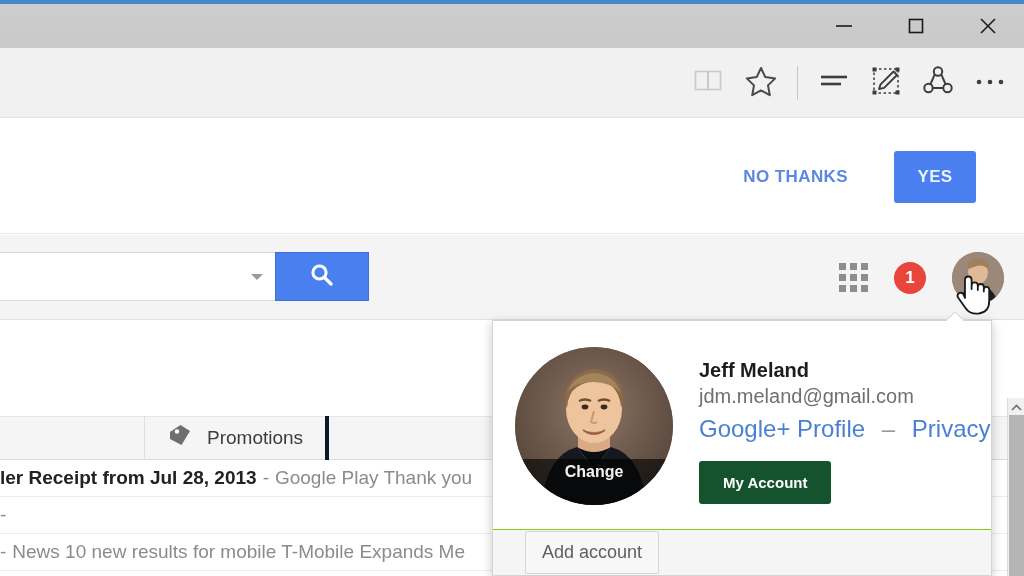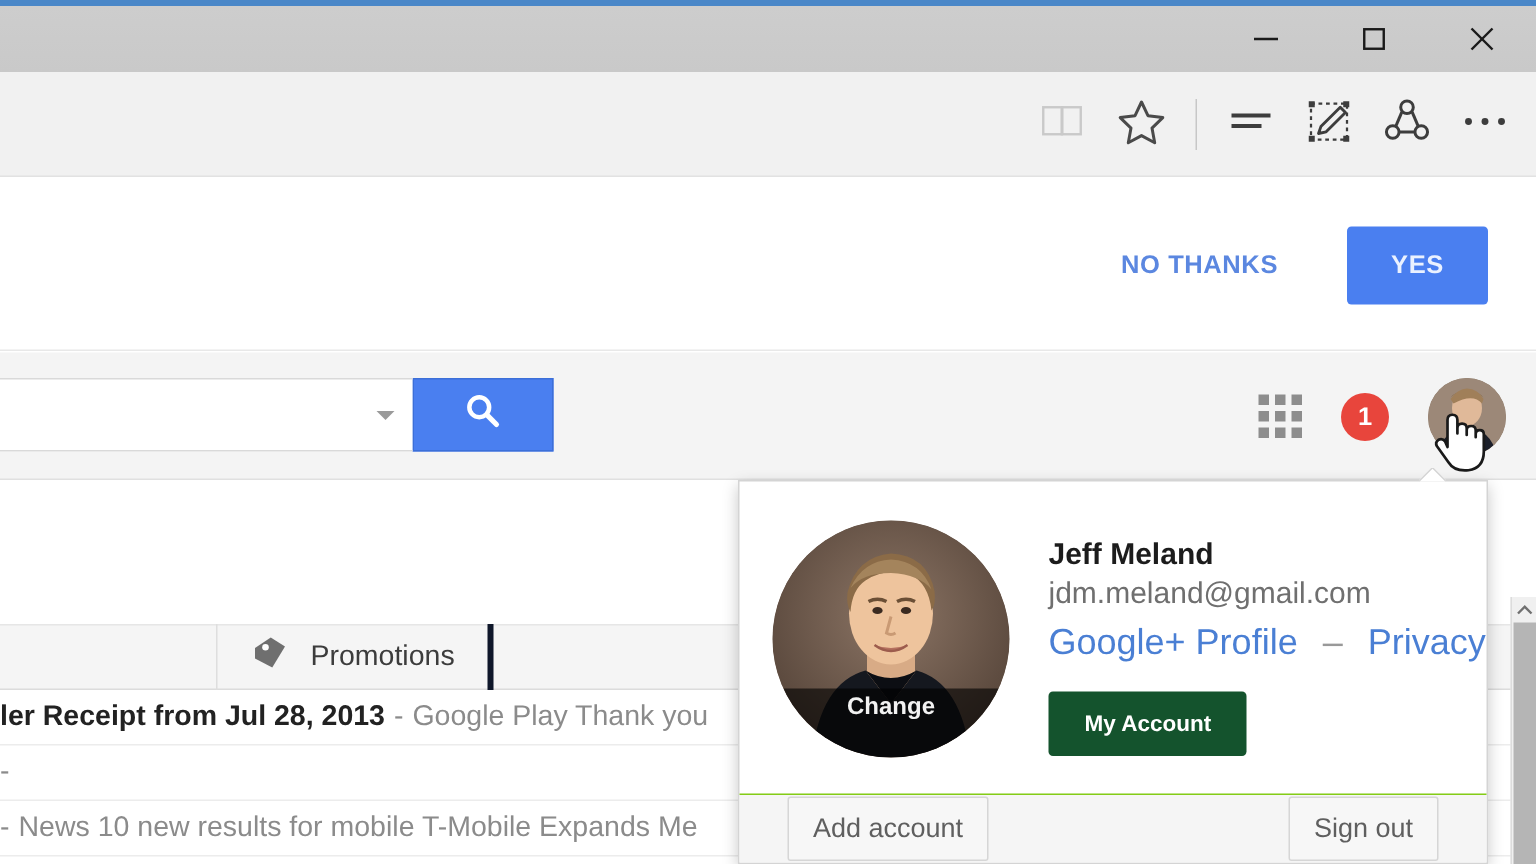--- a/index.html
+++ b/index.html
@@ -49,38 +49,38 @@
     width: 1px; height: 34px; background: #c7c7c7; margin: 0 10px;
   }
 
   
   .notif-bar {
     position: absolute; left: 0; top: 119px; width: 1024px; height: 115px;
     background: #ffffff;
     border-bottom: 1px solid #e8e8e8;
   }
   .notif-actions {
-    position: absolute; right: 32px; top: 0; height: 115px;
+    position: absolute; right: 48px; top: 0; height: 115px;
     display: flex; align-items: center; gap: 0px;
   }
   .btn-flat {
     background: none; border: none;
     color: #5b87e0;
     font-size: 17px; font-weight: bold; letter-spacing: .4px;
     font-family: "Liberation Sans", sans-serif;
     padding: 12px 18px;
     cursor: pointer;
   }
   .btn-primary {
     background: #4a7ff0; border: none;
     color: #eaf1ff;
     font-size: 17px; font-weight: bold; letter-spacing: .4px;
     font-family: "Liberation Sans", sans-serif;
     border-radius: 3px;
-    width: 94px; height: 52px;
+    width: 82px; height: 52px;
     margin-left: 28px;
     cursor: pointer;
   }
 
   
   .gm-header {
     position: absolute; left: 0; top: 235px; width: 1024px; height: 85px;
     background: #f4f4f4;
     border-bottom: 1px solid #e0e0e0;
   }
@@ -504,21 +504,20 @@
           <a>Google+ Profile</a>
           <span class="dash">–</span>
           <a>Privacy</a>
         </div>
         <button class="btn-account">My Account</button>
       </div>
     </div>
 
     <div class="acct-footer">
       <button class="btn-ghost">Add account</button>
-      <button class="btn-ghost">Sign out</button>
     </div>
   </div>
 
   <div class="hand-cursor">
     <svg width="40" height="48" viewBox="0 0 40 48">
       <path d="M13 30 L13 12 Q13 8.5 16.3 8.5 Q19.6 8.5 19.6 12 L19.6 21
                L19.6 17.5 Q19.6 14.4 22.7 14.4 Q25.8 14.4 25.8 17.5 L25.8 22
                L25.8 19 Q25.8 16 28.8 16 Q31.8 16 31.8 19 L31.8 23.5
                L31.8 21.5 Q31.8 18.8 34.5 18.8 Q37.2 18.8 37.2 21.5
                L37.2 33 Q37.2 44 27 45.5 Q17.5 46.5 13.5 40 L6 29.5

